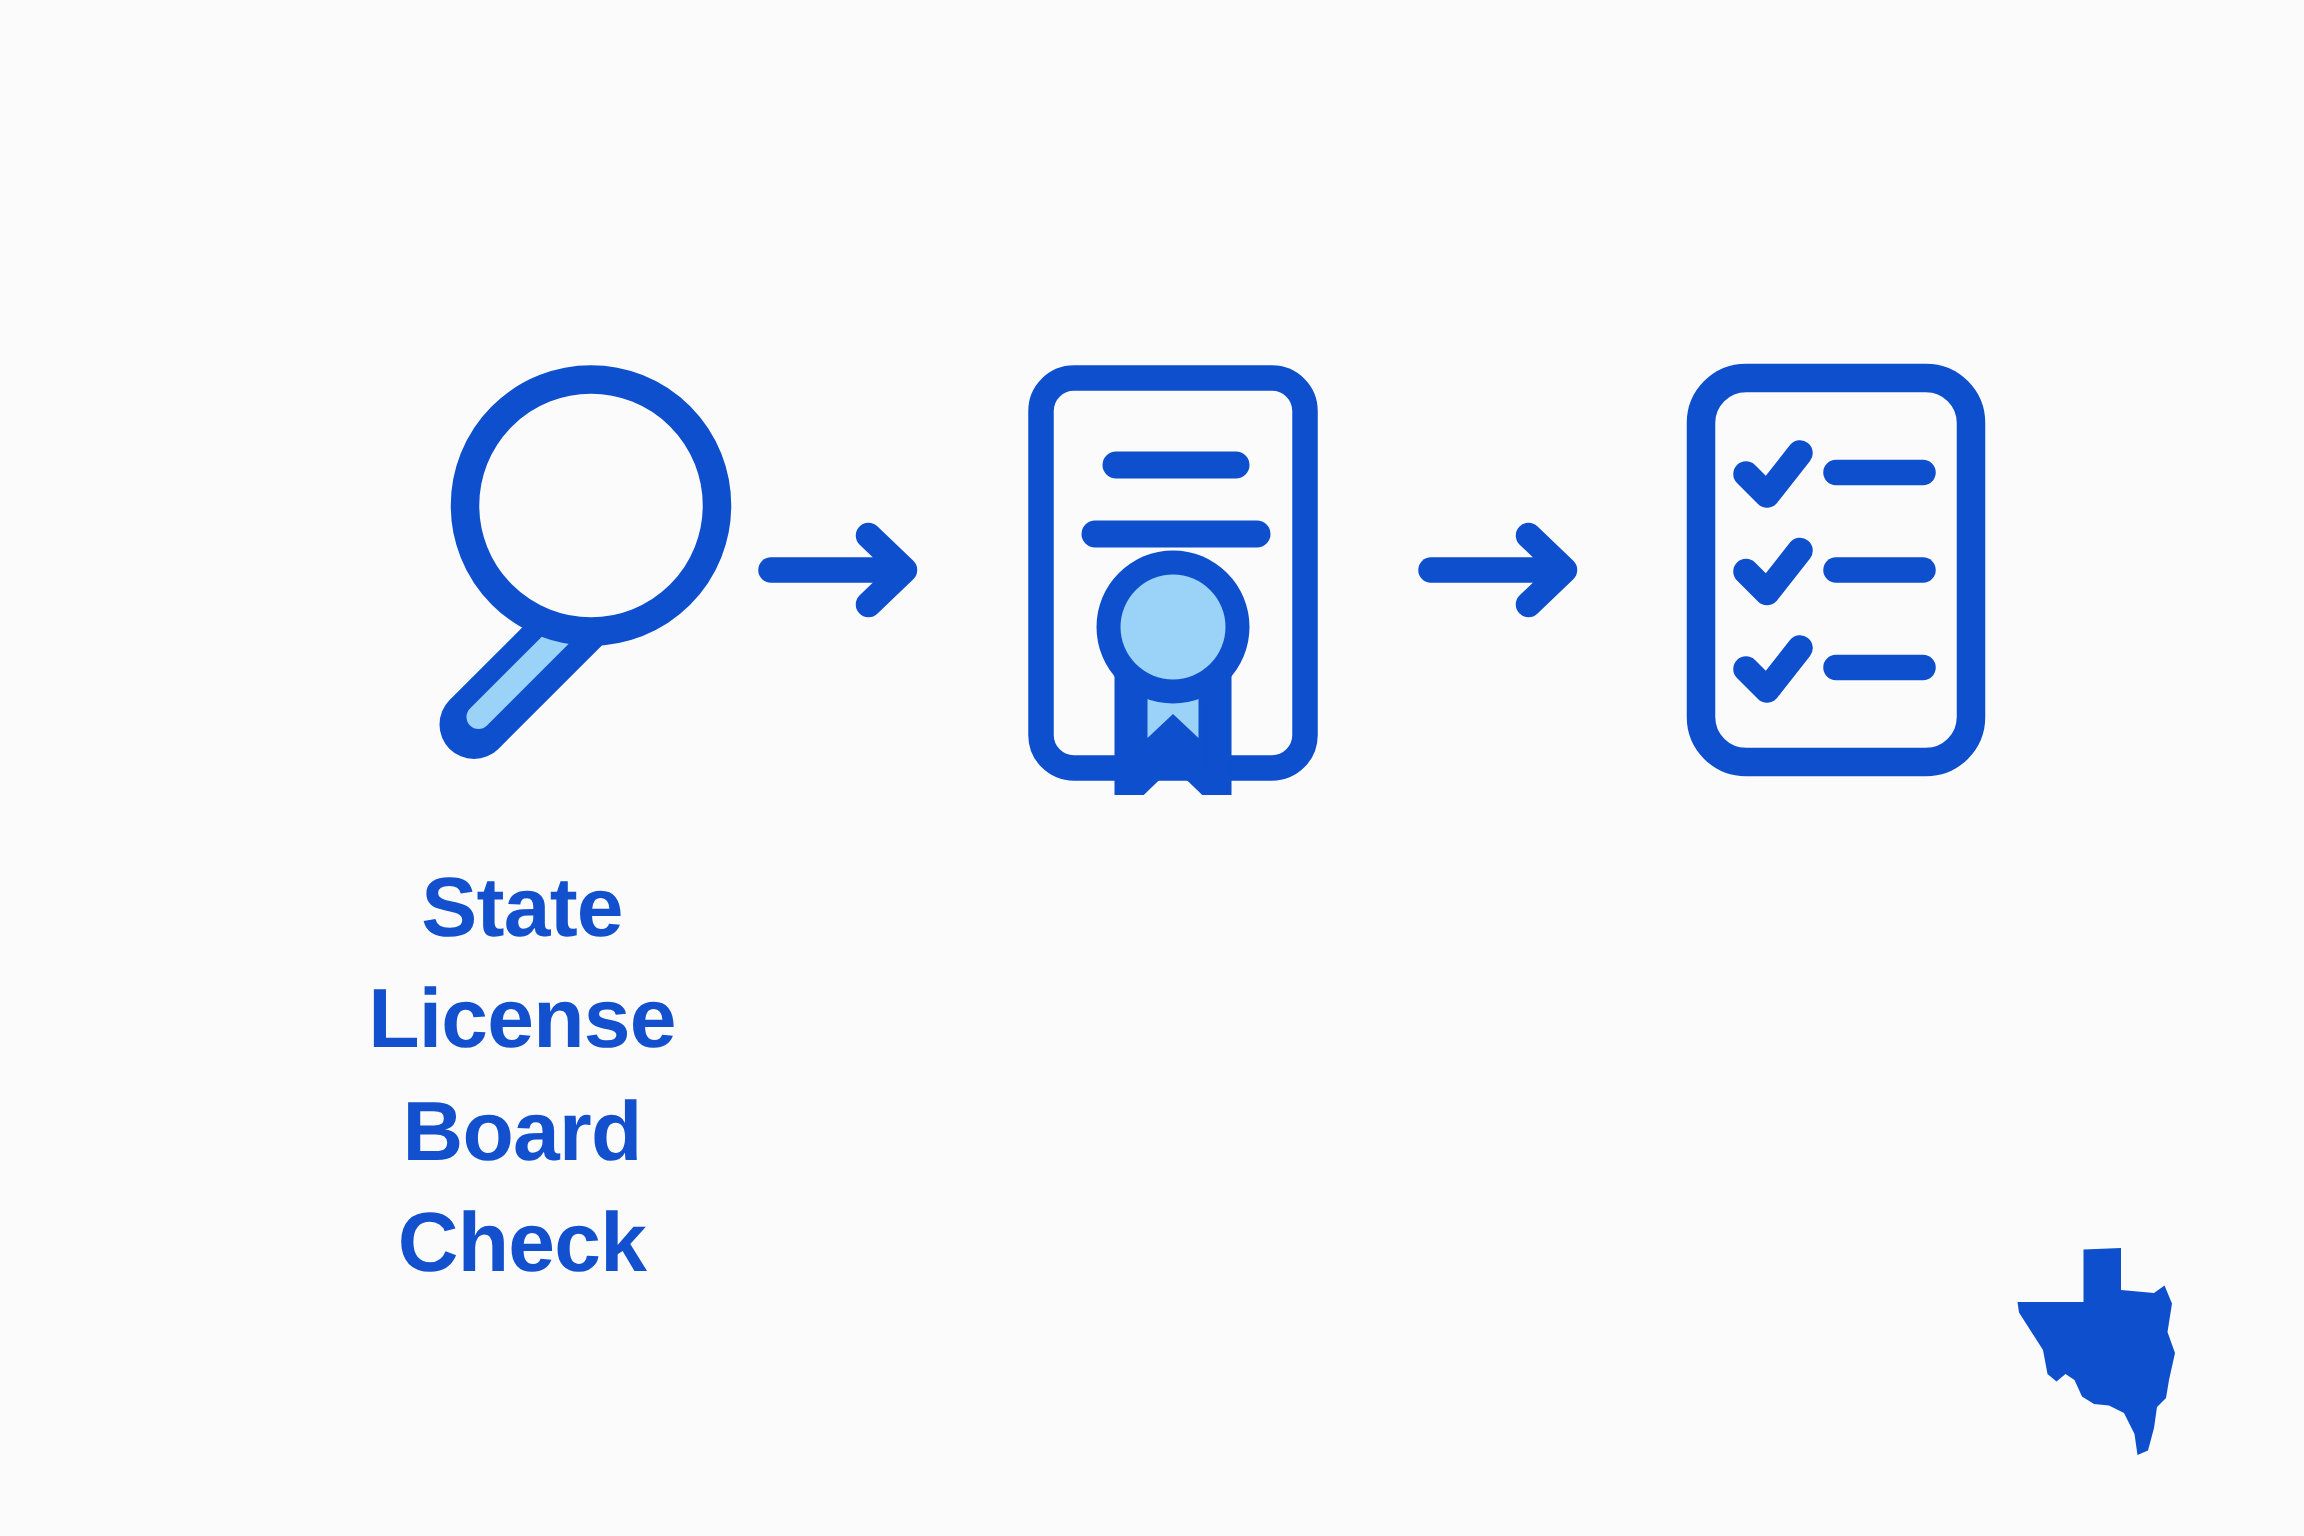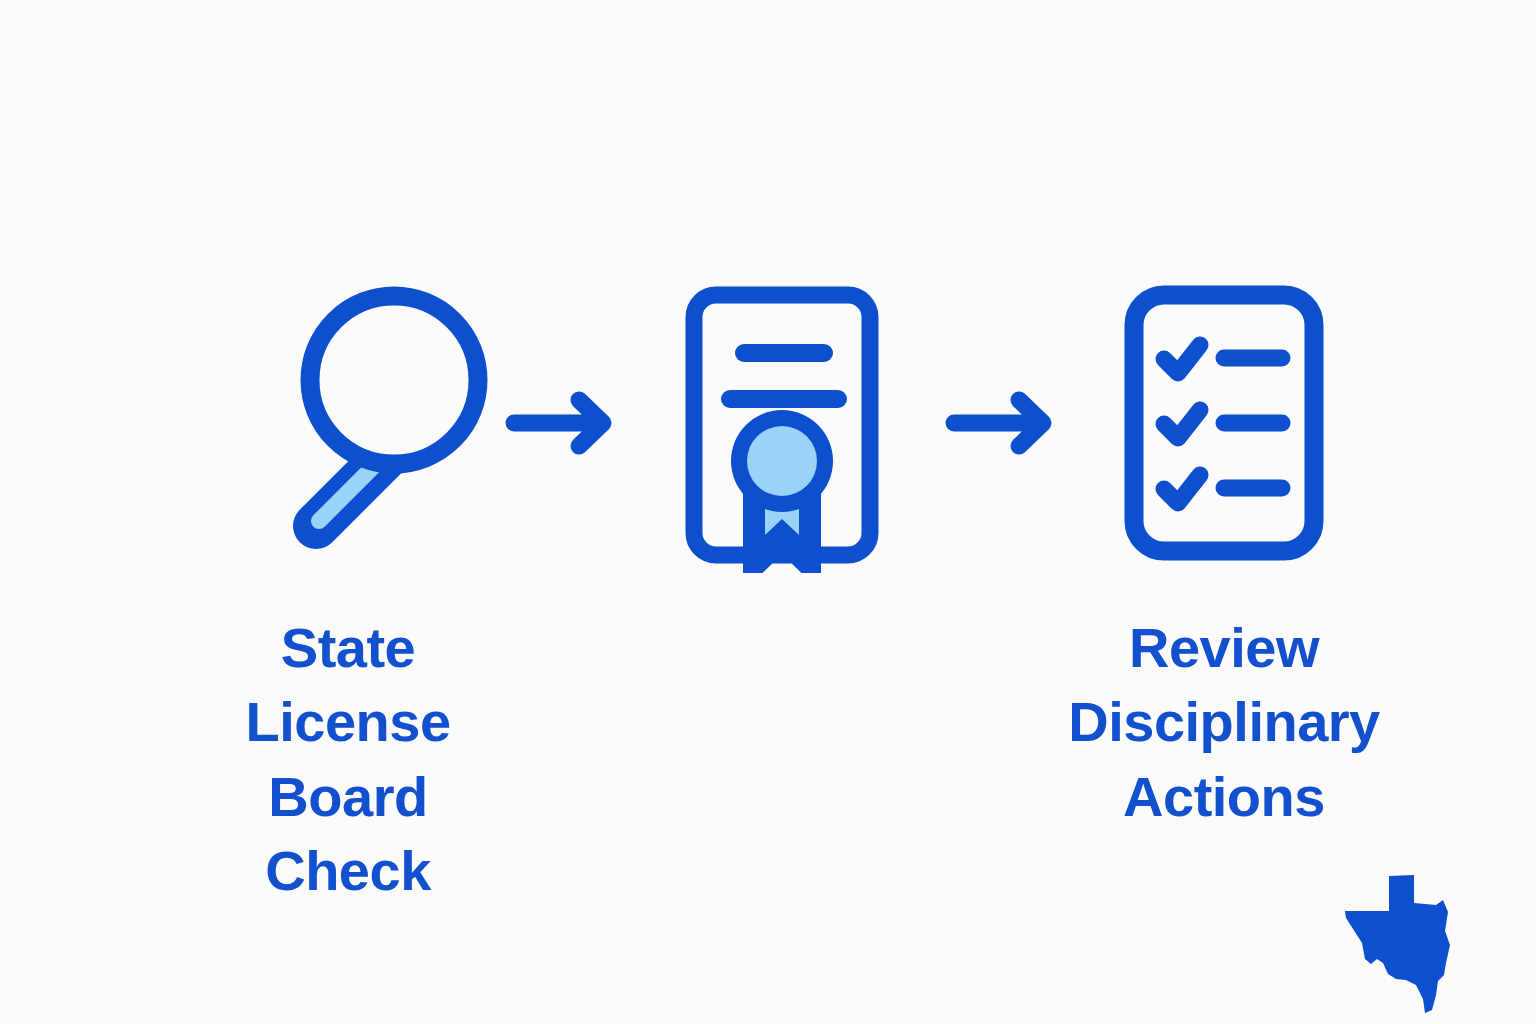--- a/index.html
+++ b/index.html
@@ -12,21 +12,20 @@
     height: 1024px;
     background: #fbfbfb;
     font-family: "Liberation Sans", sans-serif;
     overflow: hidden;
   }
   #canvas {
     position: relative;
     width: 1536px;
     height: 815px;
     background: #fbfbfb;
-    margin-top: 43px;
   }
 
   
   .steps-row {
     position: absolute;
     left: 0;
     top: 230px;
     width: 1536px;
     height: 560px;
     display: flex;
@@ -150,23 +149,20 @@
           <polyline points="90,86 104,100 126,72" fill="none" stroke="#0d4fcd" stroke-width="17" stroke-linecap="round" stroke-linejoin="round"></polyline>
           <line x1="150" y1="85" x2="208" y2="85" stroke="#0d4fcd" stroke-width="17" stroke-linecap="round"></line>
 
           <polyline points="90,151 104,165 126,137" fill="none" stroke="#0d4fcd" stroke-width="17" stroke-linecap="round" stroke-linejoin="round"></polyline>
           <line x1="150" y1="150" x2="208" y2="150" stroke="#0d4fcd" stroke-width="17" stroke-linecap="round"></line>
 
           <polyline points="90,216 104,230 126,202" fill="none" stroke="#0d4fcd" stroke-width="17" stroke-linecap="round" stroke-linejoin="round"></polyline>
           <line x1="150" y1="215" x2="208" y2="215" stroke="#0d4fcd" stroke-width="17" stroke-linecap="round"></line>
         </svg>
       </div>
-      <div class="step-label">Review
-Disciplinary
-Actions</div>
     </div>
 
   </div>
 
   <div class="texas-badge">
     <svg width="150" height="150" viewBox="0 0 150 150">
       <path d="M49 5 L74 4 L74 32 L96 34 L103 29 L108 41 L105 60 L110 74
                L106 92 L104 104 L98 110 L96 124 L92 139 L85 142 L83 128
                L76 114 L66 109 L56 108 L48 103 L43 92 L37 88 L31 93
                L25 88 L22 72 L6 47 L5 40 L49 40 Z" fill="#0d4fcd"></path>

